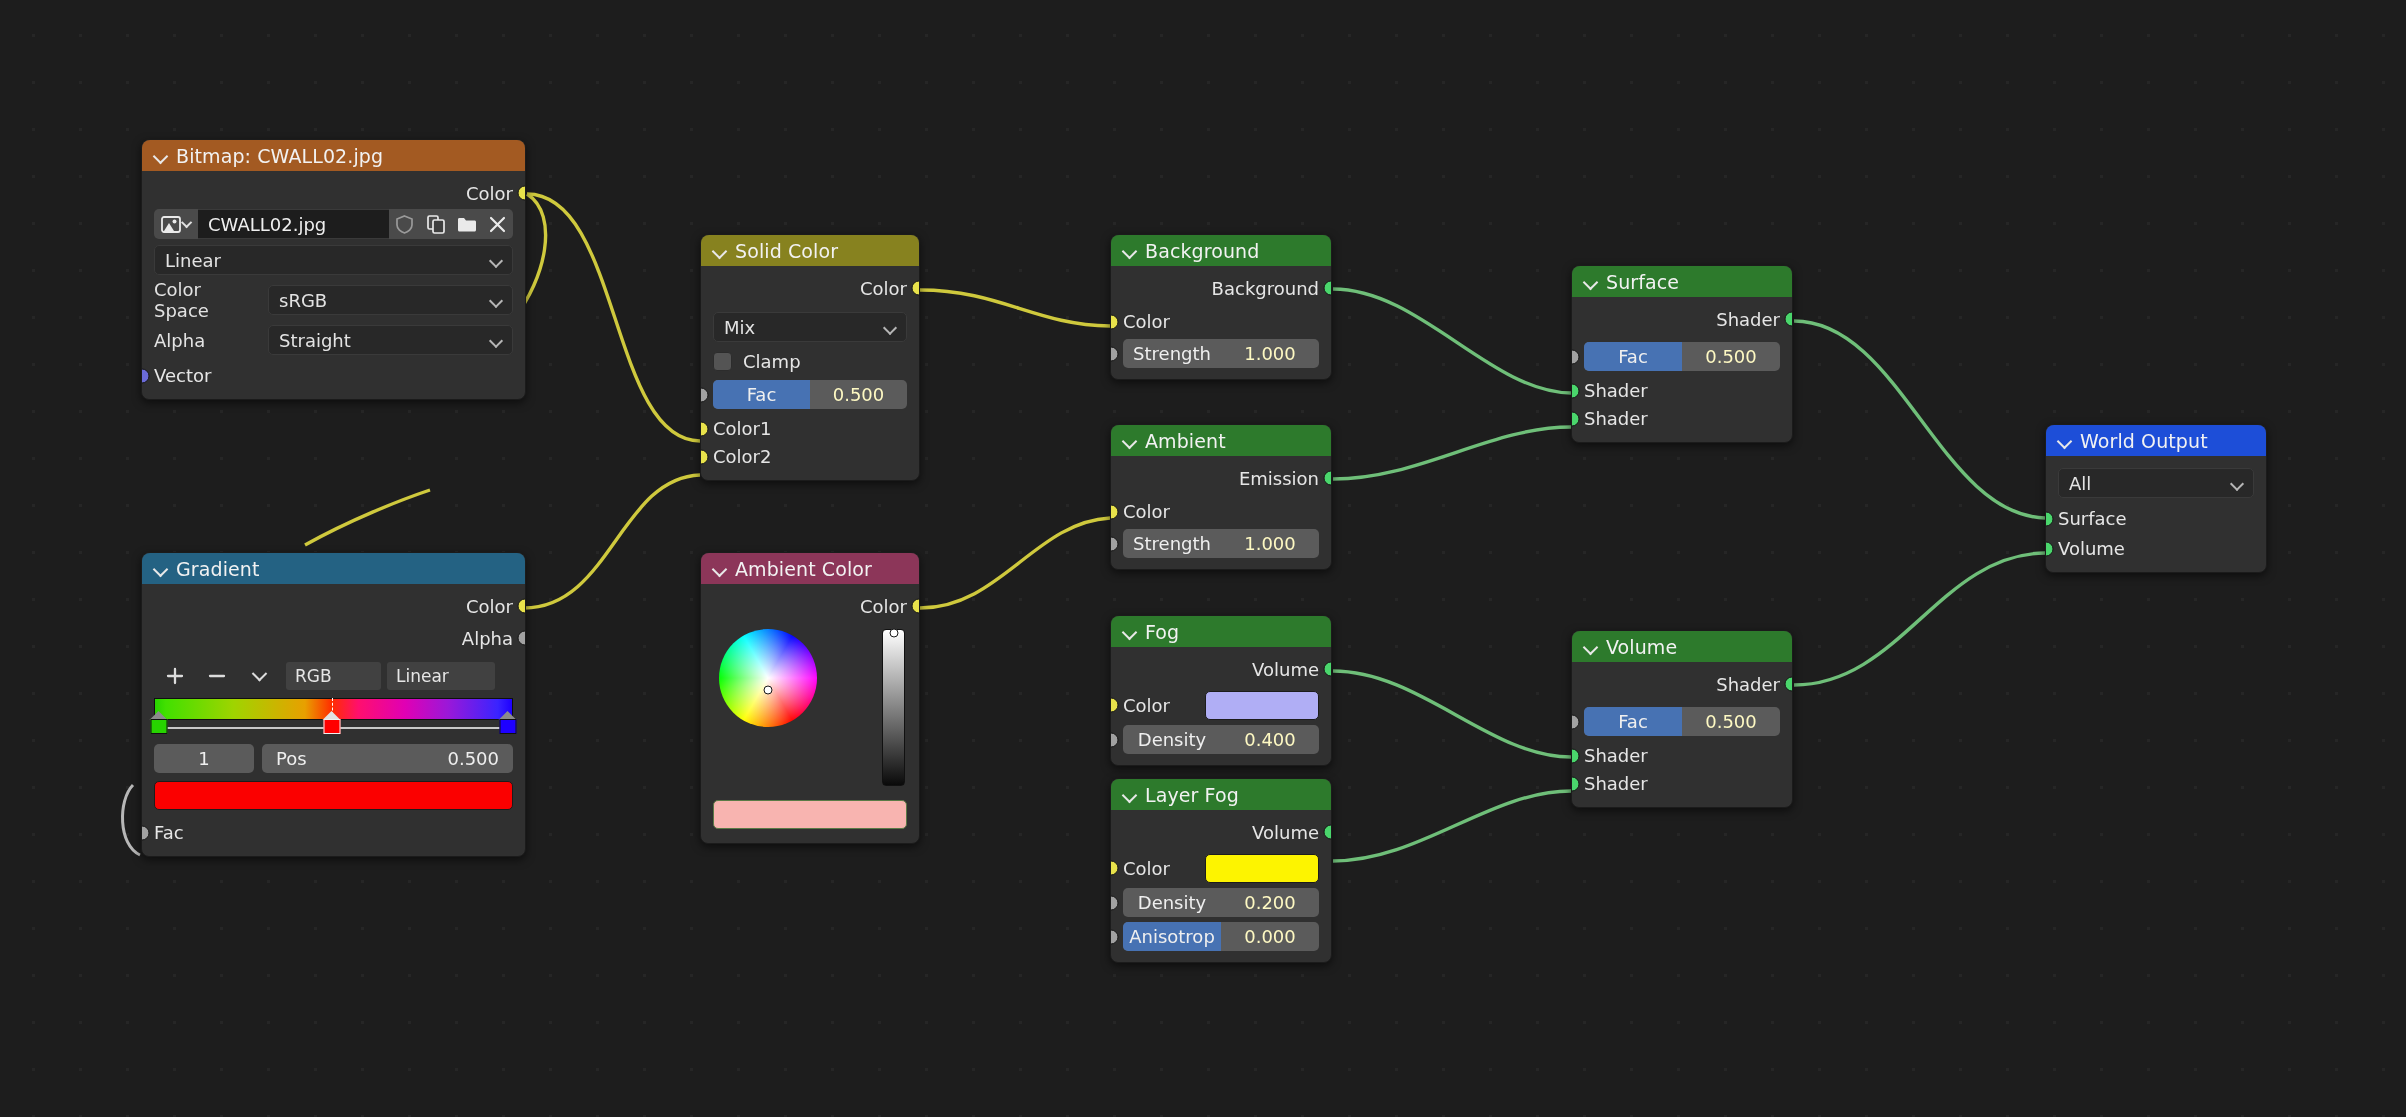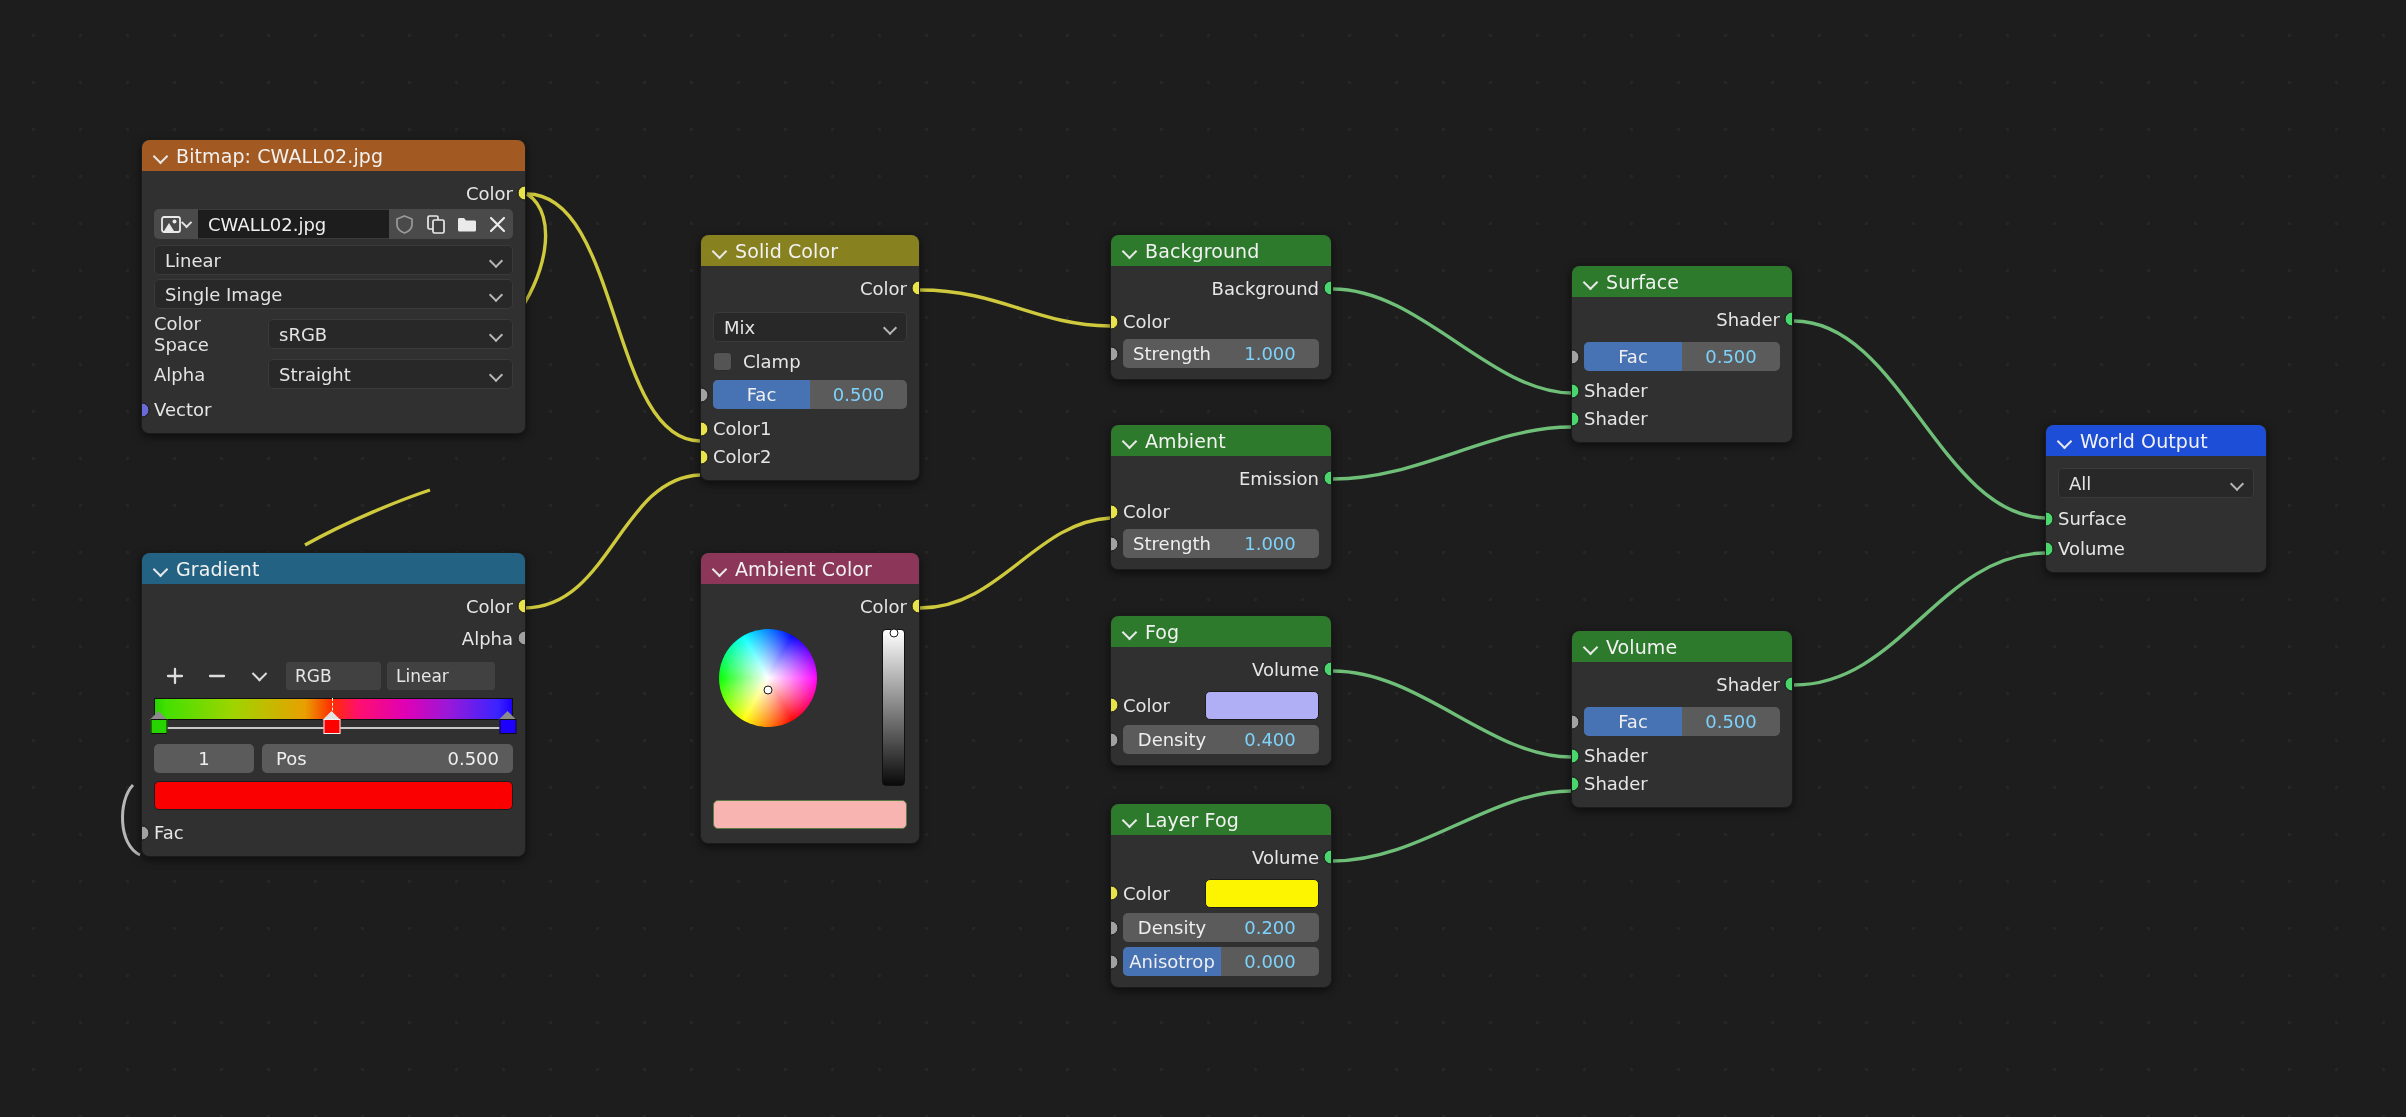--- a/index.html
+++ b/index.html
@@ -72,21 +72,21 @@
   .labeled { display:flex; align-items:center; gap:10px; }
   .labeled .lbl { font-size:18px; color:#e3e3e3; width:104px; flex:none; }
   .labeled .drop { flex:1; }
 
   .slider {
     height:29px; border-radius:5px; background:#5b5b5b;
     display:flex; align-items:center; position:relative; overflow:hidden;
   }
   .slider .fill { position:absolute; left:0; top:0; bottom:0; width:50%; background:#4772b3; }
   .slider .nm { position:relative; flex:1; text-align:center; font-size:18px; color:#efefef; }
-  .slider .vl { position:relative; flex:1; text-align:center; font-size:18px; color:#7dd3fc; }
+  .slider .vl { position:relative; flex:1; text-align:center; font-size:18px; color:#fef9c3; }
   .slider.plain { background:#5b5b5b; }
   .slider.plain .nm { text-align:center; }
 
   .chk { display:flex; align-items:center; gap:11px; padding:0 12px; margin-top:7px; height:24px;}
   .chk .box { width:19px;height:19px;border-radius:4px;background:#545454;border:1px solid #2c2c2c;}
   .chk .cl { font-size:18px; color:#e6e6e6; }
 
   .swatch { height:29px; border-radius:5px; border:1px solid #1c1c1c; }
 
   .imgrow { display:flex; align-items:center; gap:0; padding:0 12px; height:32px; }
@@ -215,26 +215,20 @@
             </svg>
           </div>
         </div>
 
         <div class="wrow">
           <div class="drop">
             <span>Linear</span>
             <span class="cv"></span>
           </div>
         </div>
-        <div class="wrow tight">
-          <div class="drop">
-            <span>Single Image</span>
-            <span class="cv"></span>
-          </div>
-        </div>
         <div class="wrow tight labeled">
           <span class="lbl">Color Space</span>
           <div class="drop">
             <span>sRGB</span>
             <span class="cv"></span>
           </div>
         </div>
         <div class="wrow tight labeled">
           <span class="lbl">Alpha</span>
           <div class="drop">
@@ -469,21 +463,21 @@
           <span class="sock in s-grey" style="left:0; top:50%;"></span>
           <div class="slider plain">
             <span class="nm">Density</span>
             <span class="vl">0.400</span>
           </div>
         </div>
       </div>
     </div>
   </div>
 
-  <div class="node" style="left:1110px; top:803px; width:222px;">
+  <div class="node" style="left:1110px; top:778px; width:222px;">
     <div class="node-inner">
       <div class="hdr" style="background:#2d7a2c;">
         <span class="chev"></span>
         <span>Layer Fog</span>
       </div>
       <div class="body">
         <div class="row out" style="height:30px;">
           <span>Volume</span>
           <span class="sock out s-green"></span>
         </div>

